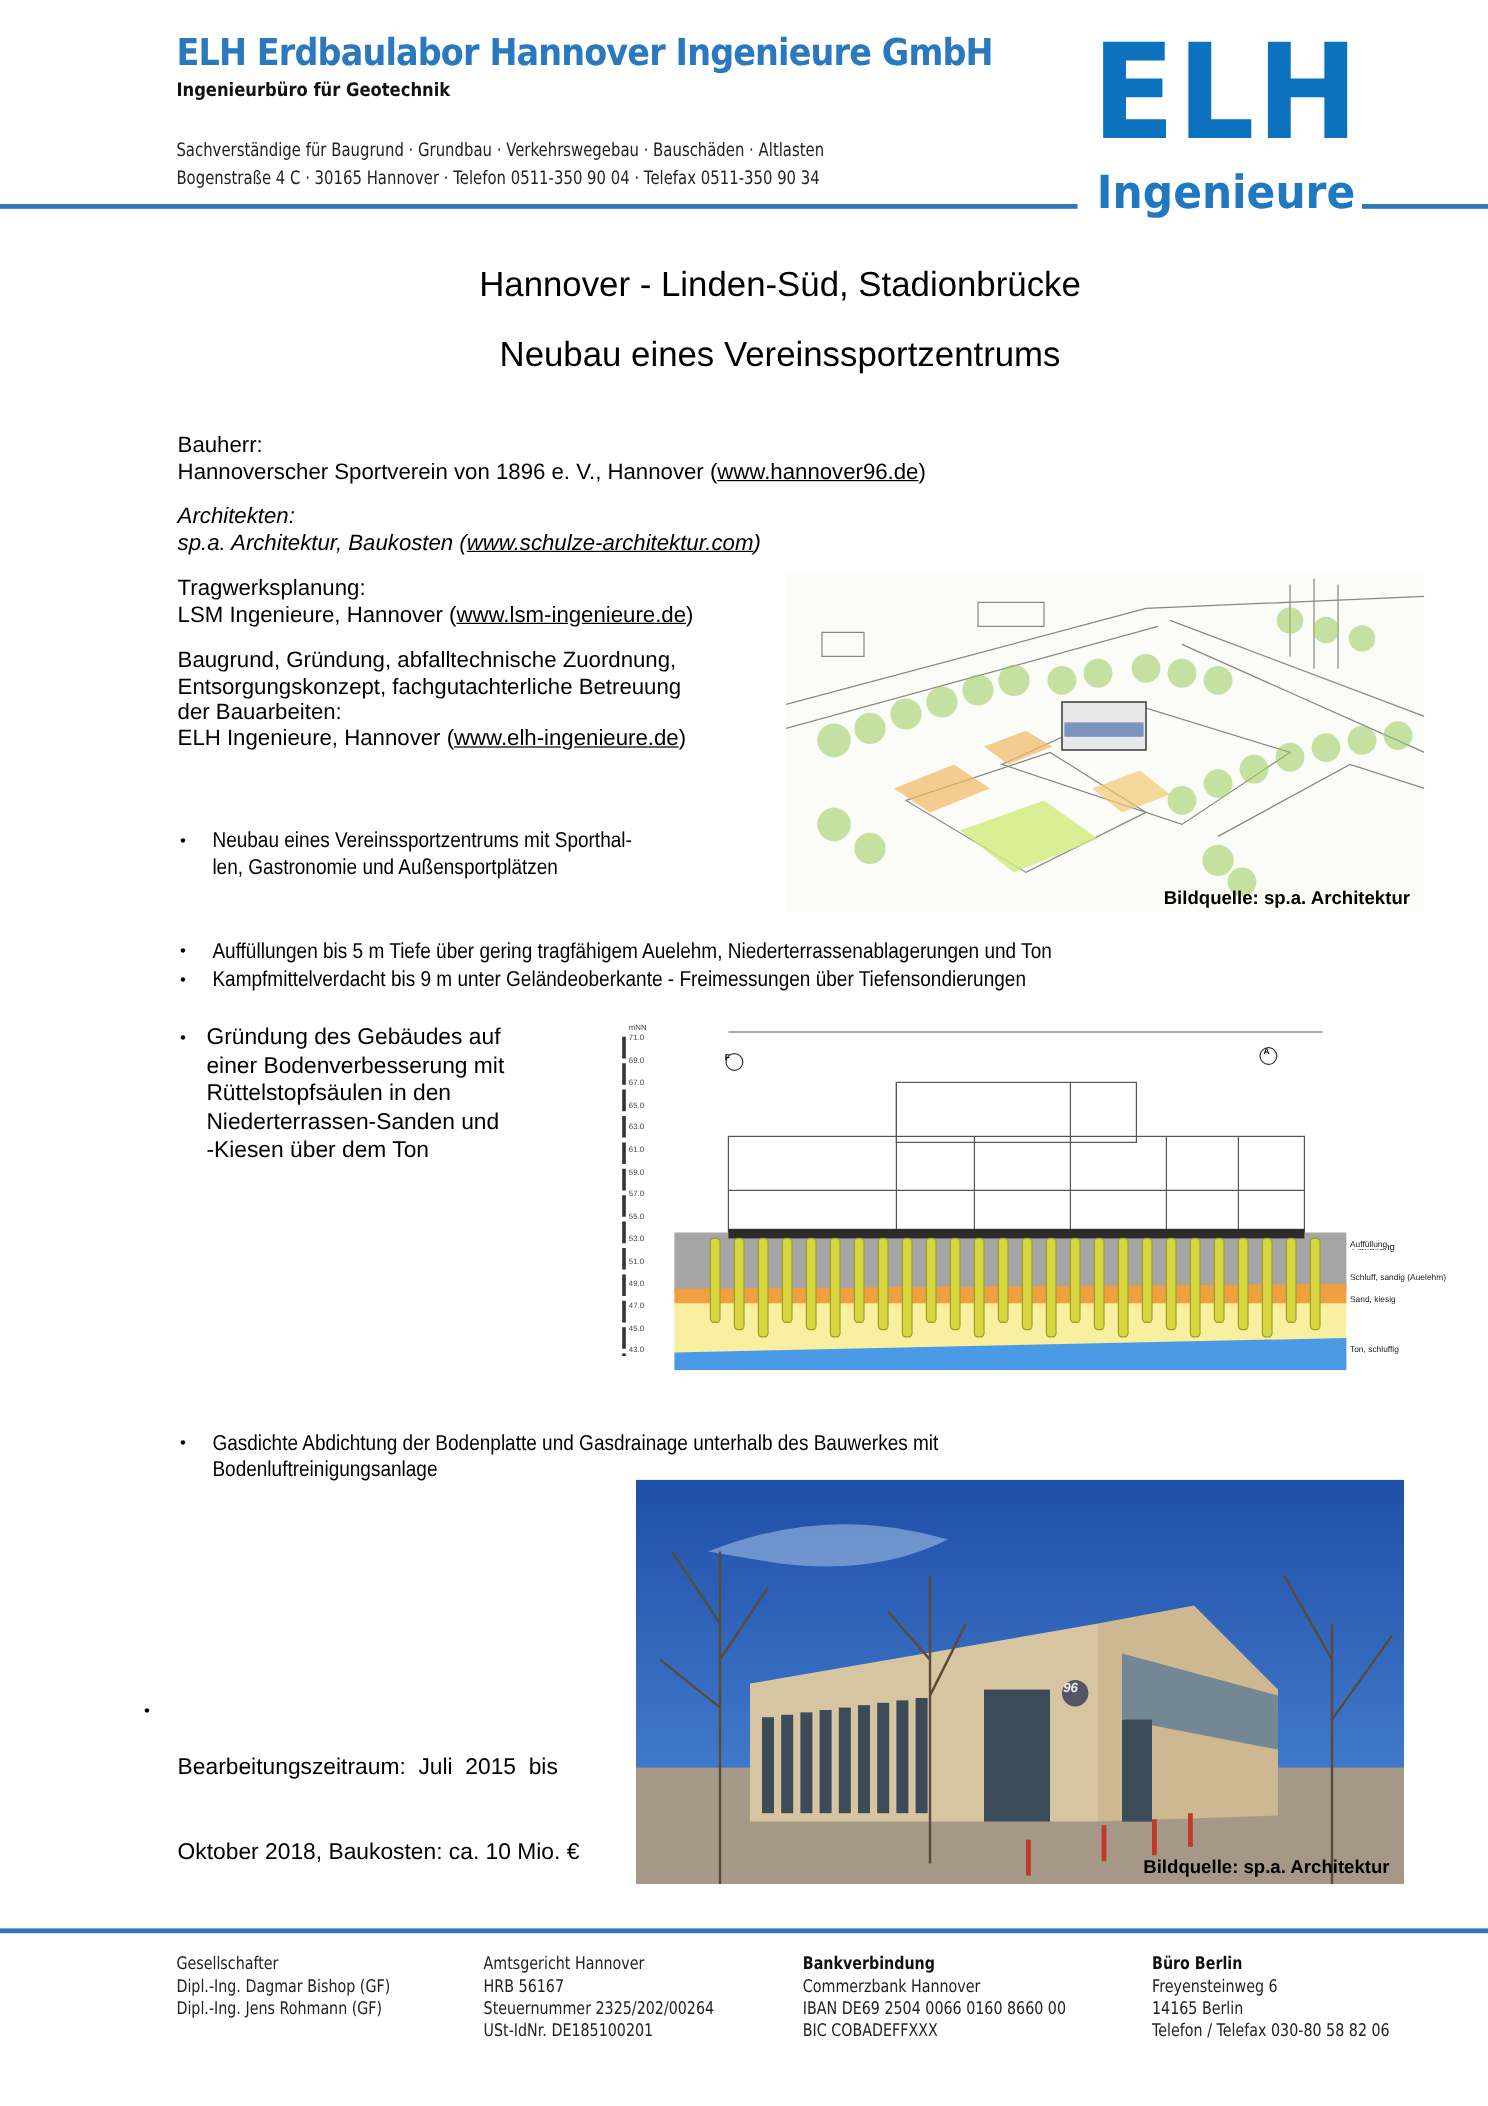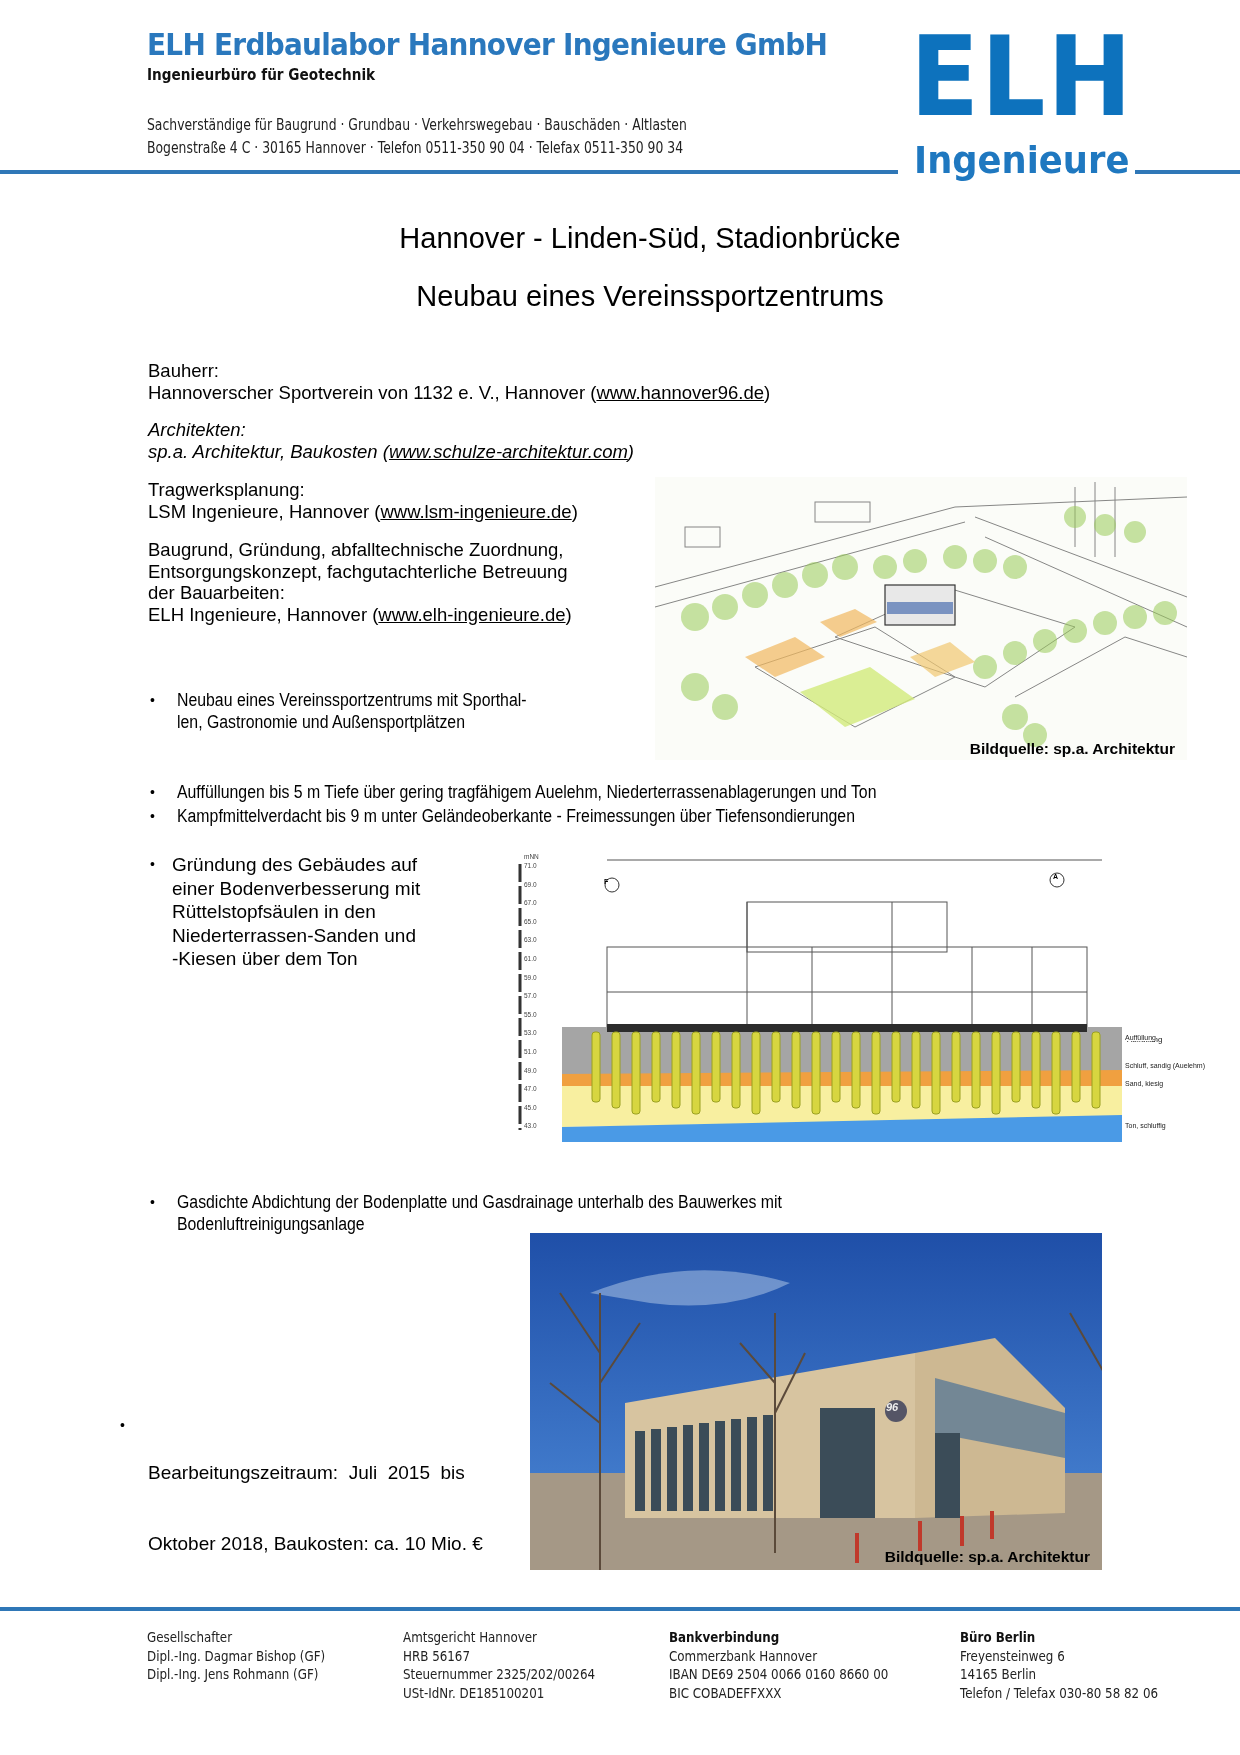--- a/index.html
+++ b/index.html
@@ -47,21 +47,21 @@
 <div class="abs logo-elh">ELH</div>
 <div class="abs logo-ing">Ingenieure</div>
 <div class="abs rule-left"></div>
 <div class="abs rule-right"></div>
 
 <div class="abs title title1">Hannover - Linden-Süd, Stadionbrücke</div>
 <div class="abs title title2">Neubau eines Vereinssportzentrums</div>
 
 <div class="abs body" style="left:148px; top:360px;">
   <div>Bauherr:</div>
-  <div><span>Hannoverscher Sportverein von 1132 e. V., Hannover (</span><a class="link" href="#">www.hannover96.de</a><span>)</span></div>
+  <div><span>Hannoverscher Sportverein von 1896 e. V., Hannover (</span><a class="link" href="#">www.hannover96.de</a><span>)</span></div>
 </div>
 <div class="abs body" style="left:148px; top:419px;font-style:italic;">
   <div>Architekten:</div>
   <div><span>sp.a. Architektur, Baukosten (</span><a class="link" href="#">www.schulze-architektur.com</a><span>)</span></div>
 </div>
 <div class="abs body" style="left:148px; top:479px;">
   <div>Tragwerksplanung:</div>
   <div><span>LSM Ingenieure, Hannover (</span><a class="link" href="#">www.lsm-ingenieure.de</a><span>)</span></div>
 </div>
 <div class="abs body" style="left:148px; top:539px;">
@@ -234,21 +234,21 @@
 </div>
 
 <div class="abs body" style="left:150px; top:1192px; font-size:18px;">
   <span class="bullet-dot">•</span>
   <div class="narrow" style="margin-left:27px;">
     <div>Gasdichte Abdichtung der Bodenplatte und Gasdrainage unterhalb des Bauwerkes mit</div>
     <div>Bodenluftreinigungsanlage</div>
   </div>
 </div>
 
-<div class="abs img-box" style="left:530px; top:1233px; width:572px; height:337px;">
+<div class="abs img-box" style="left:530px; top:1233px; width:640px; height:337px;">
   <svg width="640" height="337" viewBox="0 0 640 337">
     <defs>
       <linearGradient id="sky" x1="0" y1="0" x2="0" y2="1">
         <stop offset="0" stop-color="#1f4fa8"></stop>
           <stop offset="1" stop-color="#4d8ad8"></stop>
       </linearGradient>
     </defs>
     <rect width="640" height="337" fill="url(#sky)"></rect>
     <path d="M60 60 Q160 20 260 50 Q200 80 120 70 Z" fill="#b8cdea" opacity="0.5"></path>
     <rect x="0" y="240" width="640" height="97" fill="#a59886"></rect>

